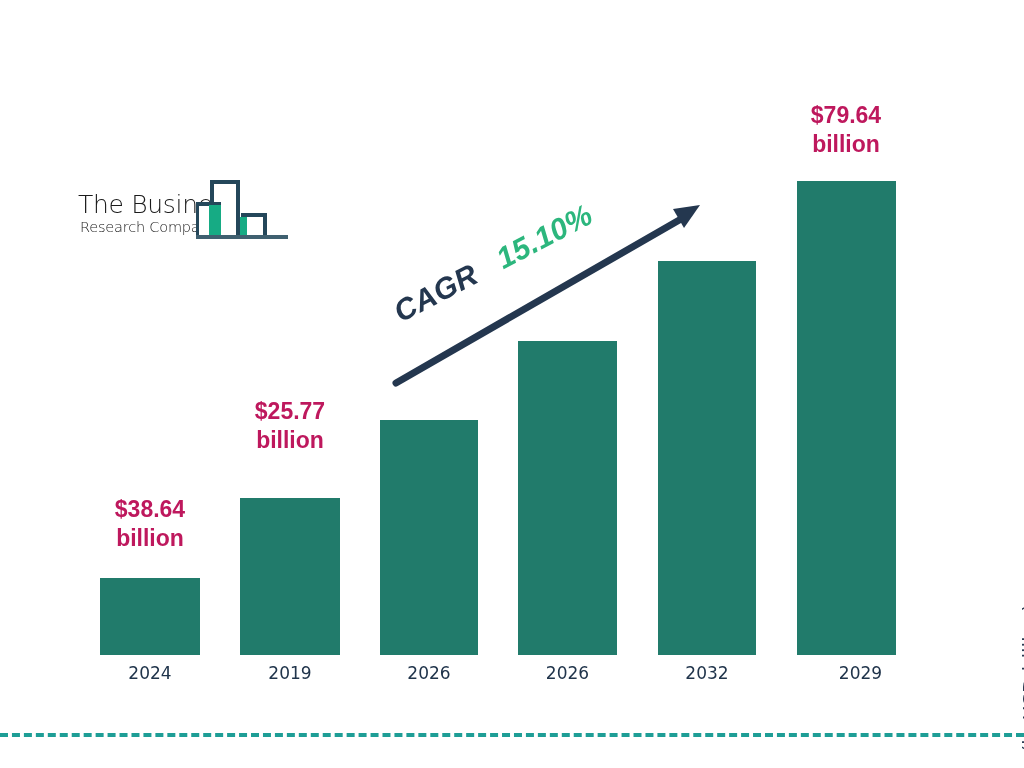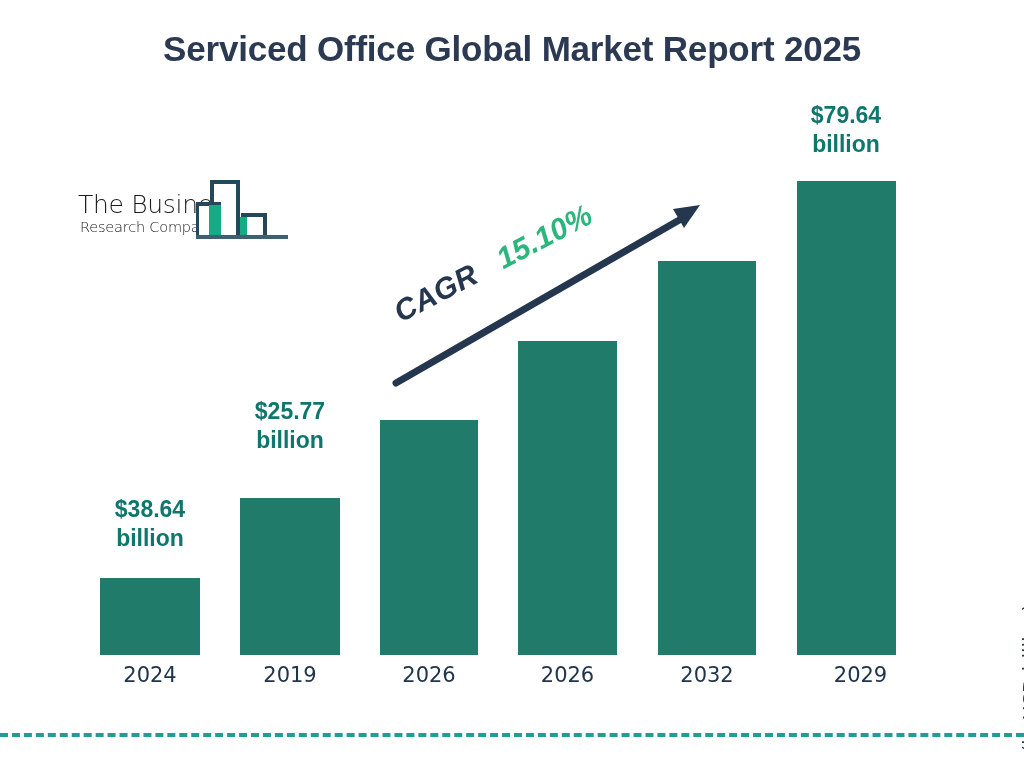--- a/index.html
+++ b/index.html
@@ -83,29 +83,29 @@
   }
   .bar {
     position: absolute;
     background: #217b6b;
   }
   .bar-label {
     position: absolute;
     text-align: center;
     font-size: 23px;
     font-weight: bold;
-    color: #0f766e;
+    color: #be185d;
     line-height: 1.28;
     white-space: pre-line;
   }
   .x-tick {
     position: absolute;
     top: 663px;
     text-align: center;
-    font-size: 21px;
+    font-size: 17px;
     color: #20344b;
     font-family: "DejaVu Sans", sans-serif;
     font-weight: 400;
   }
 
   
   #y-axis-title {
     position: absolute;
     right: 6px;
     top: 332px;
@@ -149,21 +149,20 @@
     width: 1024px;
     height: 0;
     border-top: 4px dashed #1e9e96;
   }
 </style>
 </head>
 <body>
 
 <div id="page">
 
-  <div id="chart-title">Serviced Office Global Market Report 2025</div>
 
   <div id="logo">
     <div id="logo-text-line1">The Business</div>
     <div id="logo-text-line2">Research Company</div>
     <svg id="logo-mark" width="92" height="64" viewBox="0 0 92 64">
 
       <rect x="16" y="3" width="26" height="55" fill="#ffffff" stroke="#24475a" stroke-width="4"></rect>
 
       <rect x="1" y="25" width="22" height="33" fill="#ffffff" stroke="#24475a" stroke-width="4"></rect>
 

